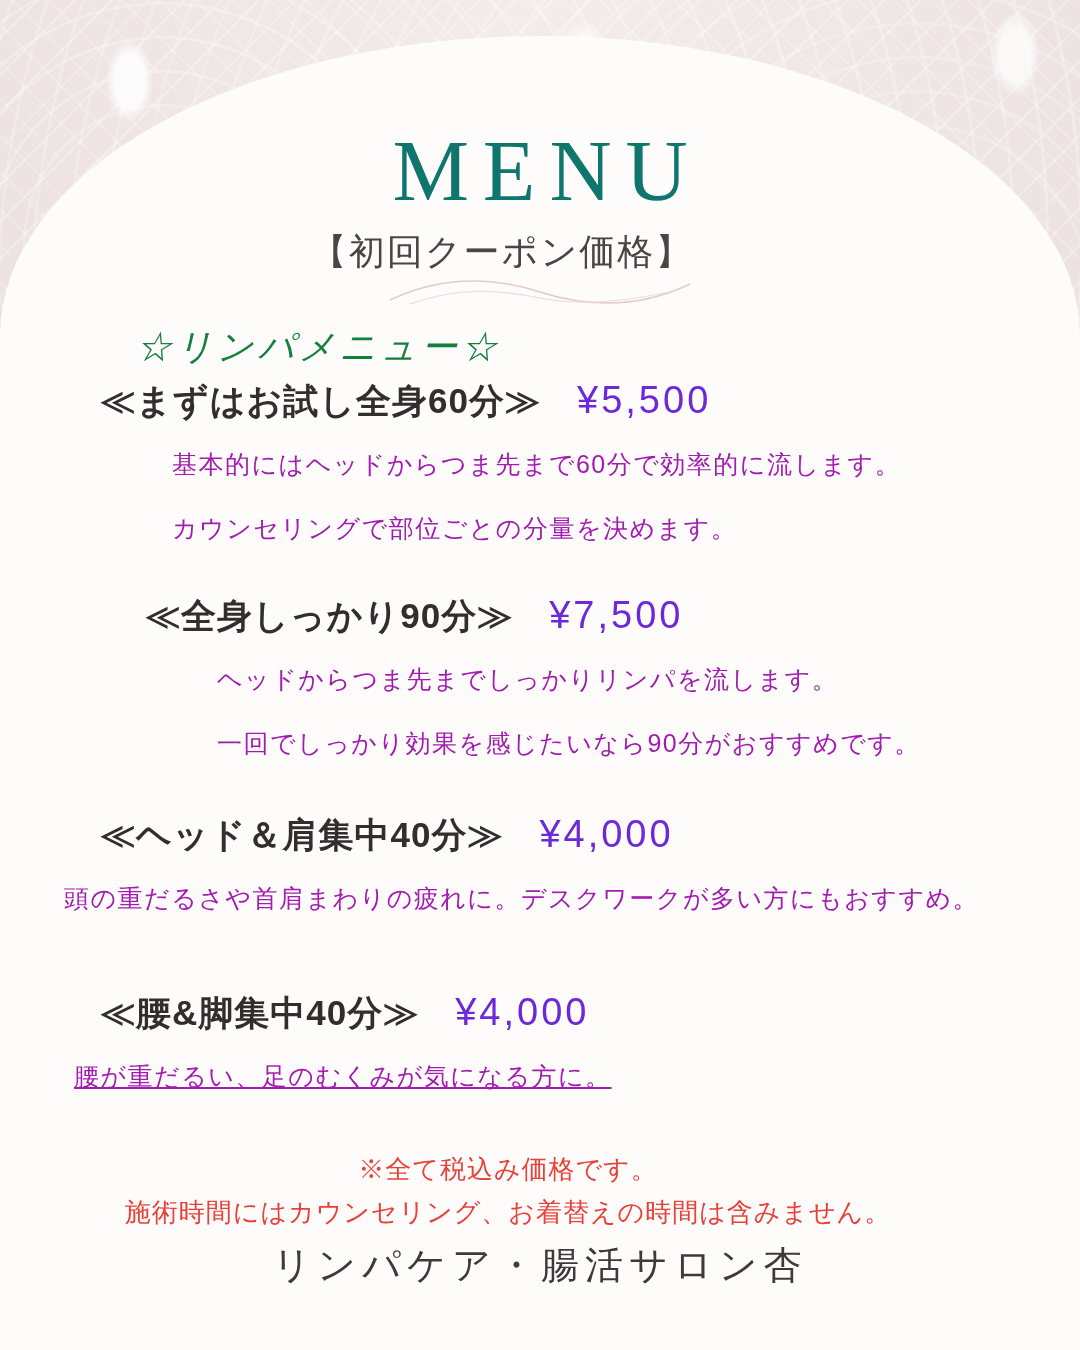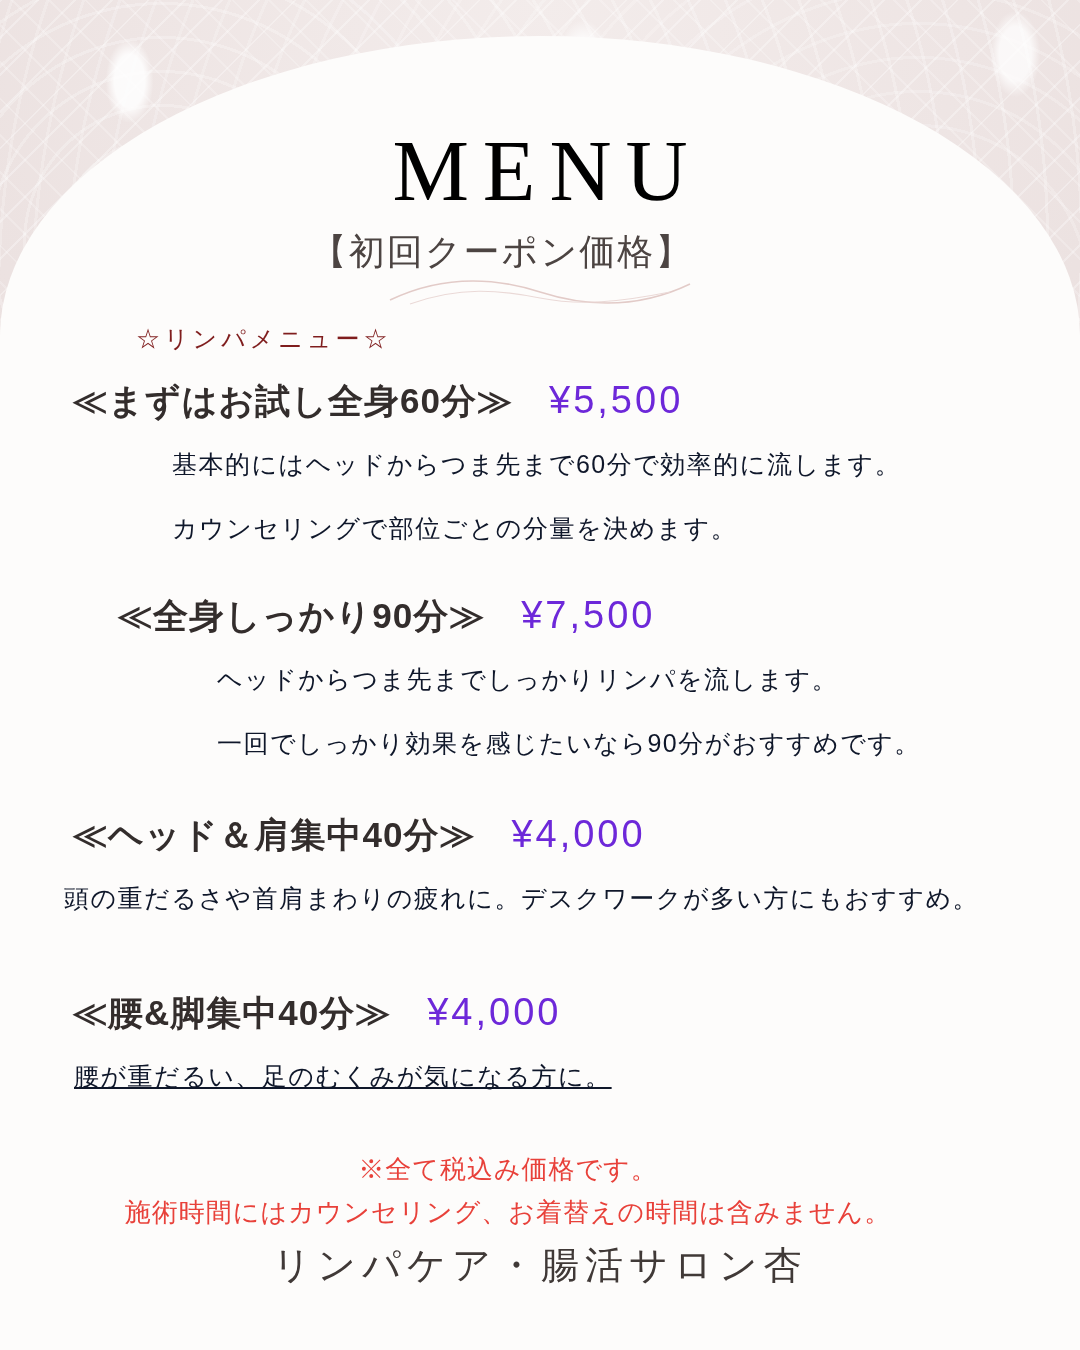--- a/index.html
+++ b/index.html
@@ -69,21 +69,21 @@
 
   .title {
     position: absolute;
     top: 128px;
     left: 0;
     width: 1080px;
     text-align: center;
     font-family: "Liberation Serif", serif;
     font-size: 86px;
     letter-spacing: 14px;
-    color: #000000;
+    color: #0f766e;
     text-indent: 14px;
     line-height: 1;
   }
 
   .subtitle {
     position: absolute;
     top: 228px;
     left: 0;
     width: 1004px;
     text-align: center;
@@ -99,50 +99,51 @@
     transform: translateX(-50%);
     width: 320px;
     height: 40px;
     opacity: .7;
   }
 
   .section-head {
     position: absolute;
     top: 323px;
     left: 136px;
-    font-size: 24px;
+    font-size: 36px;
     letter-spacing: 4px;
-    color: #7f1d1d;
+    color: #15803d;
+    font-style: italic;
   }
 
   .item { position: absolute; left: 0; width: 1080px; }
 
   .item-row {
     display: flex;
     align-items: baseline;
-    padding-left: 72px;
+    padding-left: 100px;
   }
   .item-name {
     font-size: 35px;
     font-weight: bold;
     color: #332d2c;
     letter-spacing: 1px;
     white-space: nowrap;
   }
   .item-price {
     font-size: 38px;
     color: #6d28d9;
     letter-spacing: 3px;
     margin-left: 36px;
     white-space: nowrap;
   }
 
   .item-desc {
     font-size: 25px;
-    color: #0f172a;
+    color: #a21caf;
     letter-spacing: 1.5px;
     line-height: 1.9;
     padding-left: 172px;
     margin-top: 16px;
     white-space: nowrap;
   }
   .item-desc.wide { padding-left: 64px; }
   .item-desc.wide2 { padding-left: 74px; text-decoration: underline; }
 
   .notes {

